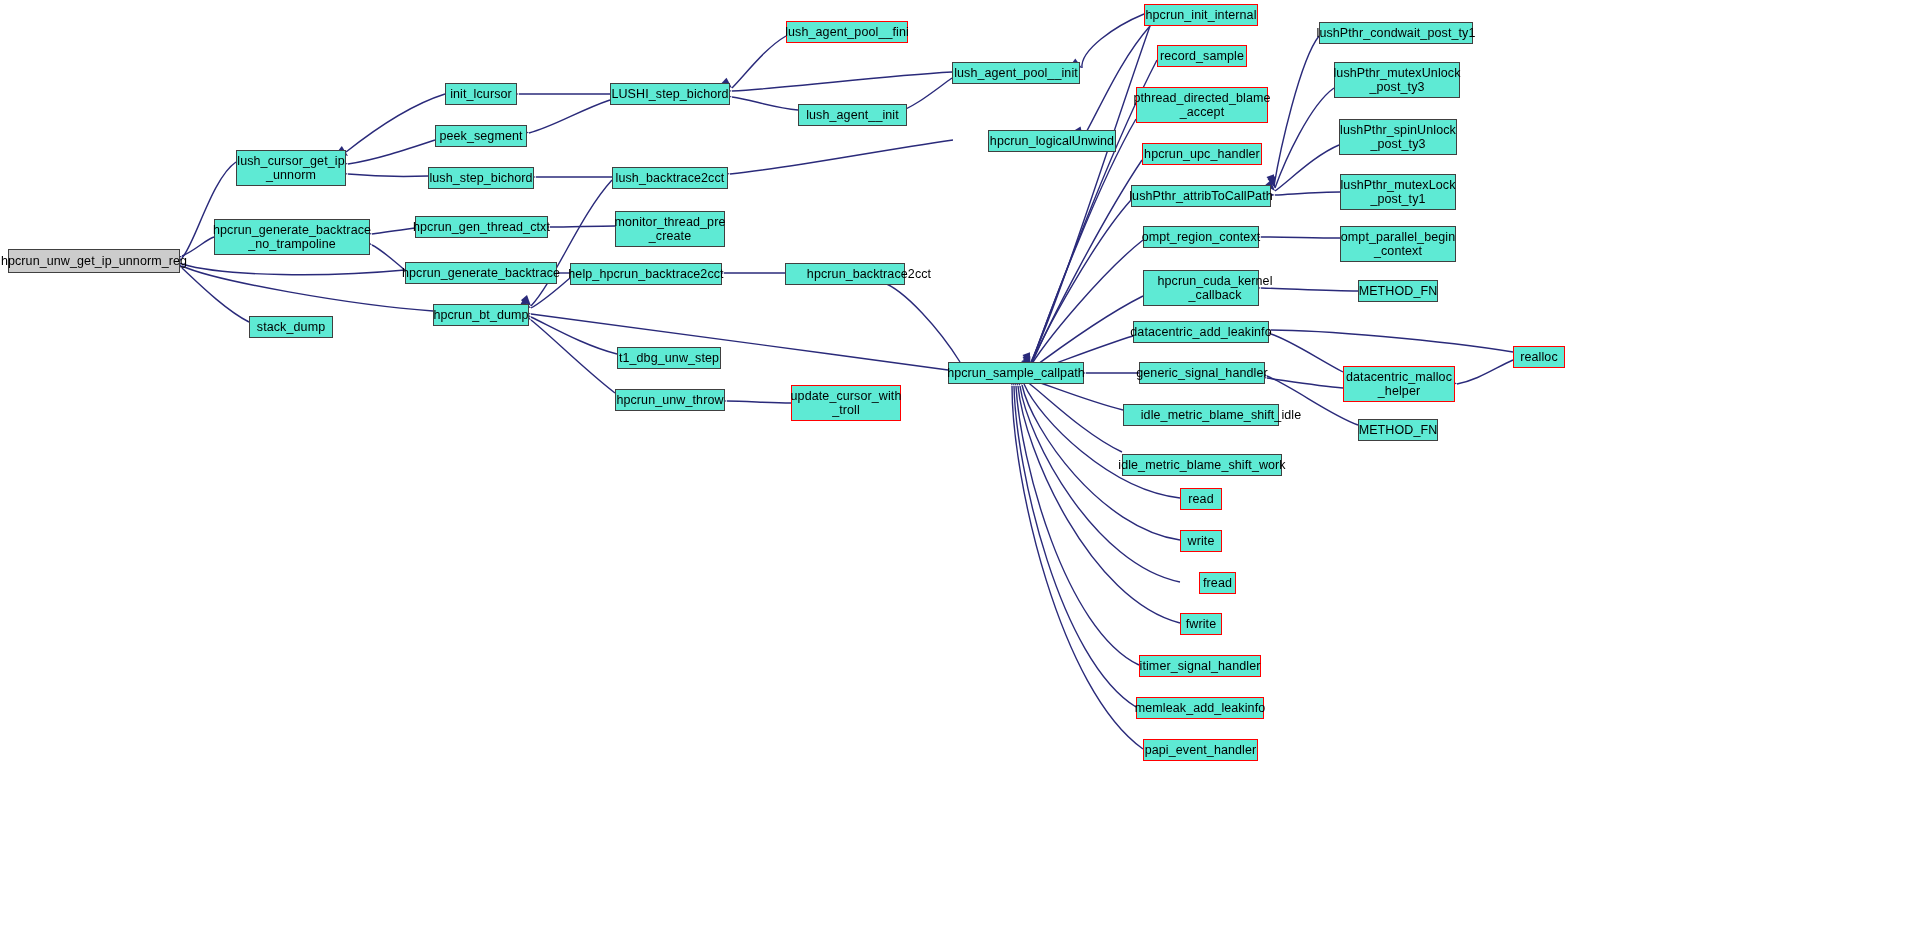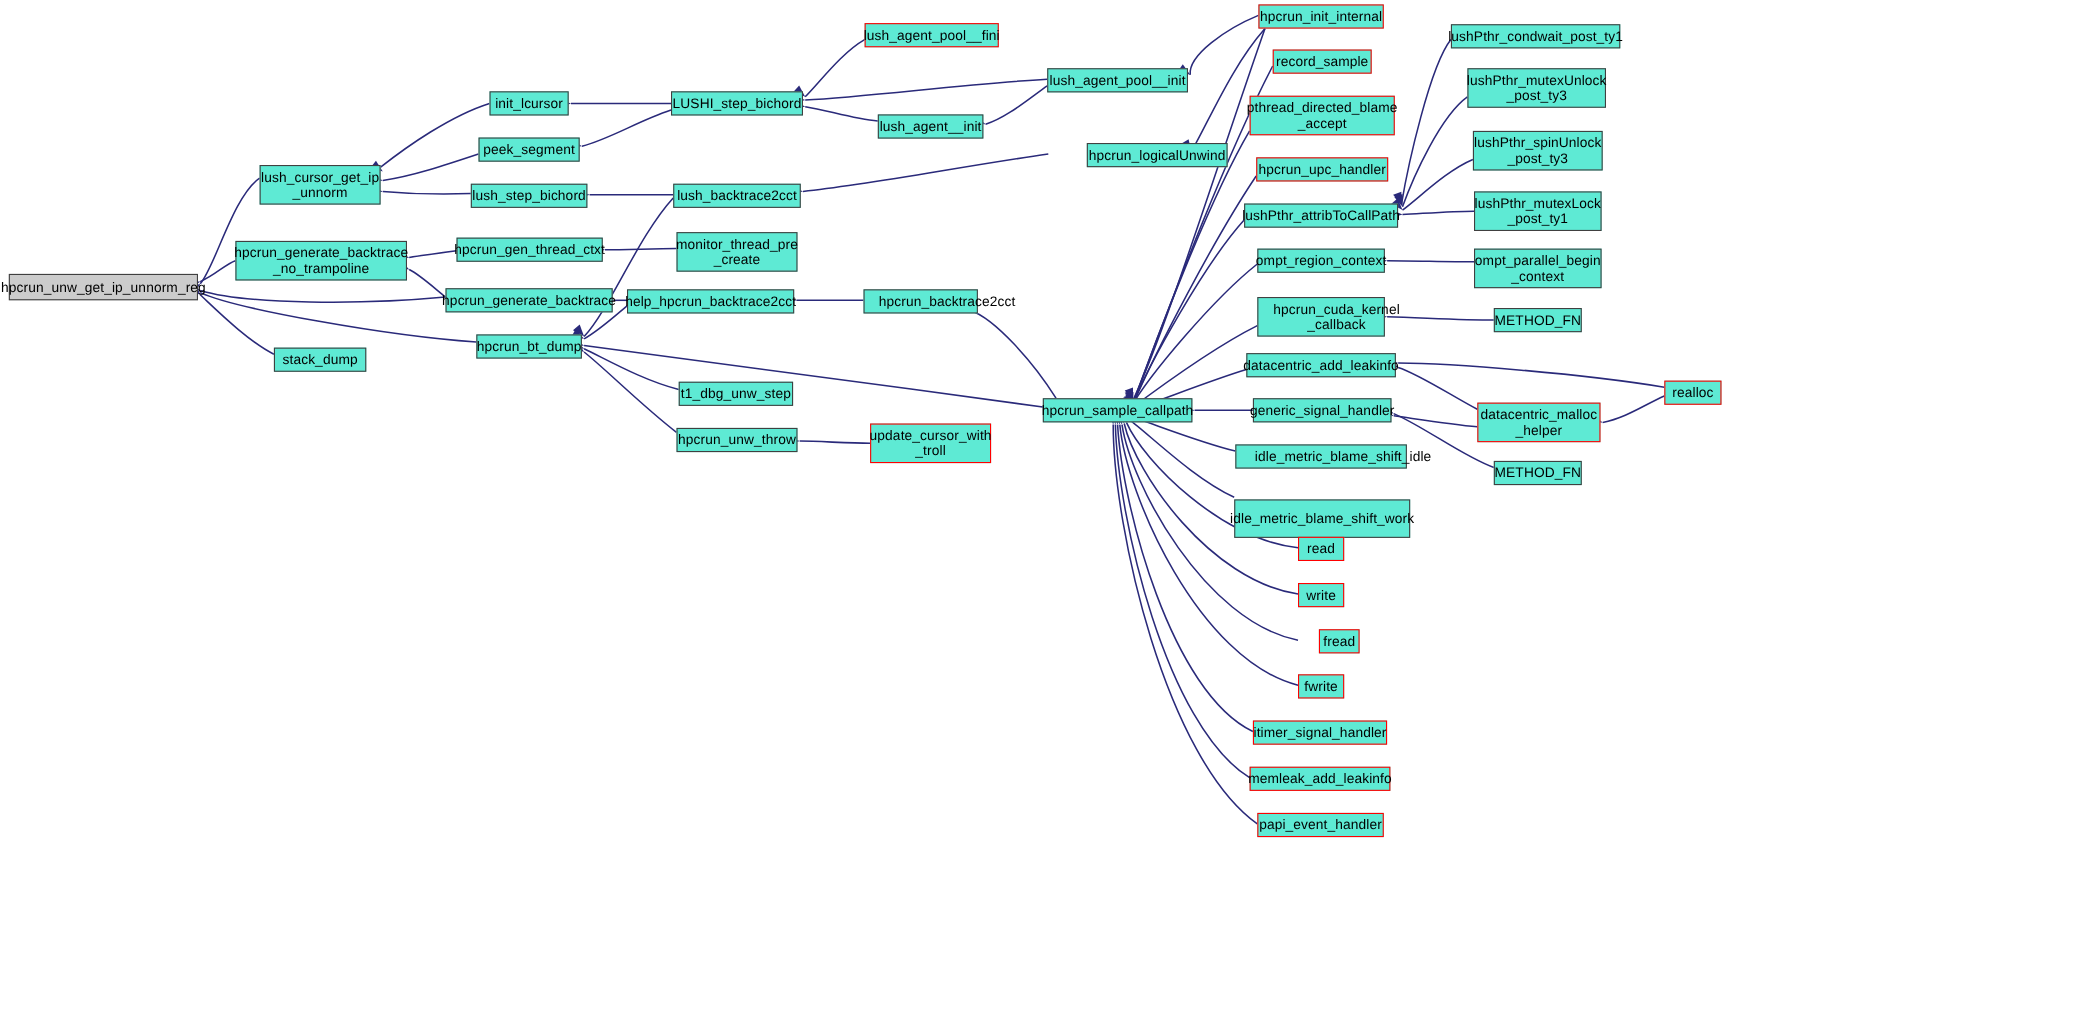--- a/index.html
+++ b/index.html
@@ -185,38 +185,38 @@
     <div class="node" style="left: 617px; top: 347px; width: 104px; height: 22px;">t1_dbg_unw_step</div>
     <div class="node" style="left: 615px; top: 389px; width: 110px; height: 22px;">hpcrun_unw_throw</div>
     <div class="node" style="left: 610px; top: 83px; width: 120px; height: 22px;">LUSHI_step_bichord</div>
     <div class="node" style="left: 612px; top: 167px; width: 116px; height: 22px;">lush_backtrace2cct</div>
     <div class="node" style="left: 615px; top: 211px; width: 110px; height: 36px;">monitor_thread_pre
 _create</div>
     <div class="node" style="left: 570px; top: 263px; width: 152px; height: 22px;">help_hpcrun_backtrace2cct</div>
     <div class="node red" style="left: 791px; top: 385px; width: 110px; height: 36px;">update_cursor_with
 _troll</div>
     <div class="node red" style="left: 786px; top: 21px; width: 122px; height: 22px;">lush_agent_pool__fini</div>
-    <div class="node" style="left: 798px; top: 104px; width: 96px; height: 22px;">lush_agent__init</div>
-    <div class="node" style="left: 785px; top: 263px; width: 104px; height: 22px; padding-left: 48px;">hpcrun_backtrace2cct</div>
+    <div class="node" style="left: 798px; top: 104px; width: 109px; height: 22px;">lush_agent__init</div>
+    <div class="node" style="left: 785px; top: 263px; width: 120px; height: 22px; padding-left: 48px;">hpcrun_backtrace2cct</div>
     <div class="node" style="left: 952px; top: 62px; width: 128px; height: 22px;">lush_agent_pool__init</div>
     <div class="node" style="left: 953px; top: 130px; width: 128px; height: 22px; margin-left: 35px;">hpcrun_logicalUnwind</div>
     <div class="node" style="left: 948px; top: 362px; width: 136px; height: 22px;">hpcrun_sample_callpath</div>
     <div class="node red" style="left: 1144px; top: 4px; width: 114px; height: 22px;">hpcrun_init_internal</div>
     <div class="node red" style="left: 1157px; top: 45px; width: 90px; height: 22px;">record_sample</div>
     <div class="node red" style="left: 1136px; top: 87px; width: 132px; height: 36px;">pthread_directed_blame
 _accept</div>
     <div class="node red" style="left: 1142px; top: 143px; width: 120px; height: 22px;">hpcrun_upc_handler</div>
     <div class="node" style="left: 1131px; top: 185px; width: 140px; height: 22px;">lushPthr_attribToCallPath</div>
     <div class="node" style="left: 1143px; top: 226px; width: 116px; height: 22px;">ompt_region_context</div>
     <div class="node" style="left: 1143px; top: 270px; width: 116px; height: 36px; padding-left: 28px;">hpcrun_cuda_kernel
 _callback</div>
     <div class="node" style="left: 1133px; top: 321px; width: 136px; height: 22px;">datacentric_add_leakinfo</div>
     <div class="node" style="left: 1139px; top: 362px; width: 126px; height: 22px;">generic_signal_handler</div>
     <div class="node" style="left: 1123px; top: 404px; width: 156px; height: 22px; padding-left: 40px;">idle_metric_blame_shift_idle</div>
-    <div class="node" style="left: 1122px; top: 454px; width: 160px; height: 35px;">idle_metric_blame_shift_work</div>
+    <div class="node" style="left: 1122px; top: 454px; width: 160px; height: 22px;">idle_metric_blame_shift_work</div>
     <div class="node red" style="left: 1180px; top: 488px; width: 42px; height: 22px;">read</div>
     <div class="node red" style="left: 1180px; top: 530px; width: 42px; height: 22px;">write</div>
     <div class="node red" style="left: 1167px; top: 572px; width: 37px; height: 22px; margin-left: 32px;">fread</div>
     <div class="node red" style="left: 1180px; top: 613px; width: 42px; height: 22px;">fwrite</div>
     <div class="node red" style="left: 1139px; top: 655px; width: 122px; height: 22px;">itimer_signal_handler</div>
     <div class="node red" style="left: 1136px; top: 697px; width: 128px; height: 22px;">memleak_add_leakinfo</div>
     <div class="node red" style="left: 1143px; top: 739px; width: 115px; height: 22px;">papi_event_handler</div>
     <div class="node" style="left: 1319px; top: 22px; width: 154px; height: 22px;">lushPthr_condwait_post_ty1</div>
     <div class="node" style="left: 1334px; top: 62px; width: 126px; height: 36px;">lushPthr_mutexUnlock
 _post_ty3</div>

